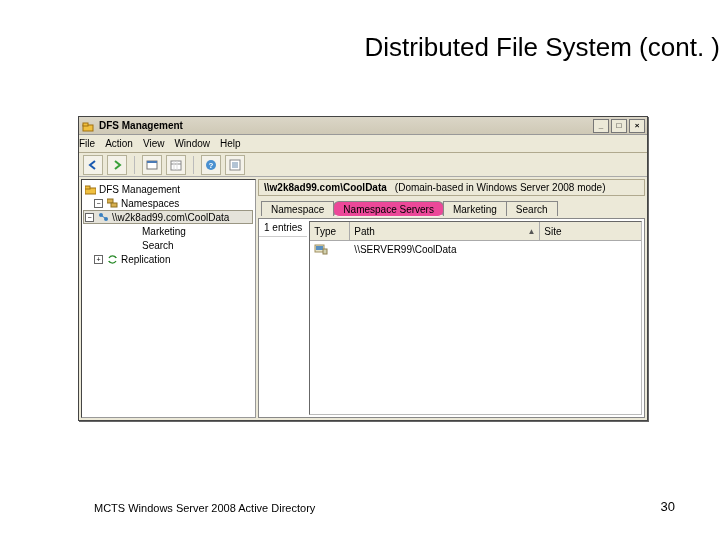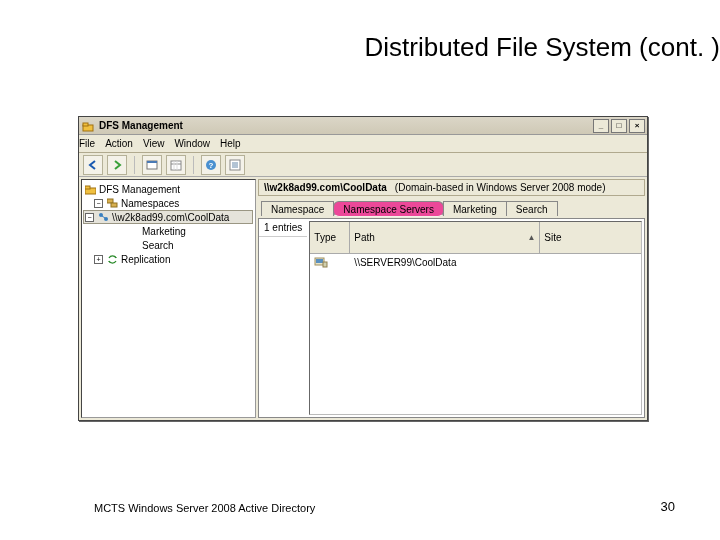--- a/index.html
+++ b/index.html
@@ -172,21 +172,21 @@
   .list-area {
     flex: 1;
     background:#fff;
     border: 1px inset #bbb;
     margin: 2px;
     display:flex;
     flex-direction:column;
   }
   .list-header {
     display: flex;
-    height: 32px;
+    height: 19px;
     background: #ece9d8;
   }
   .col-head {
     border-right: 1px solid #aaa;
     border-bottom: 1px solid #aaa;
     padding: 1px 4px;
     font-size: 10px;
     display:flex;
     align-items:center;
     justify-content:space-between;

